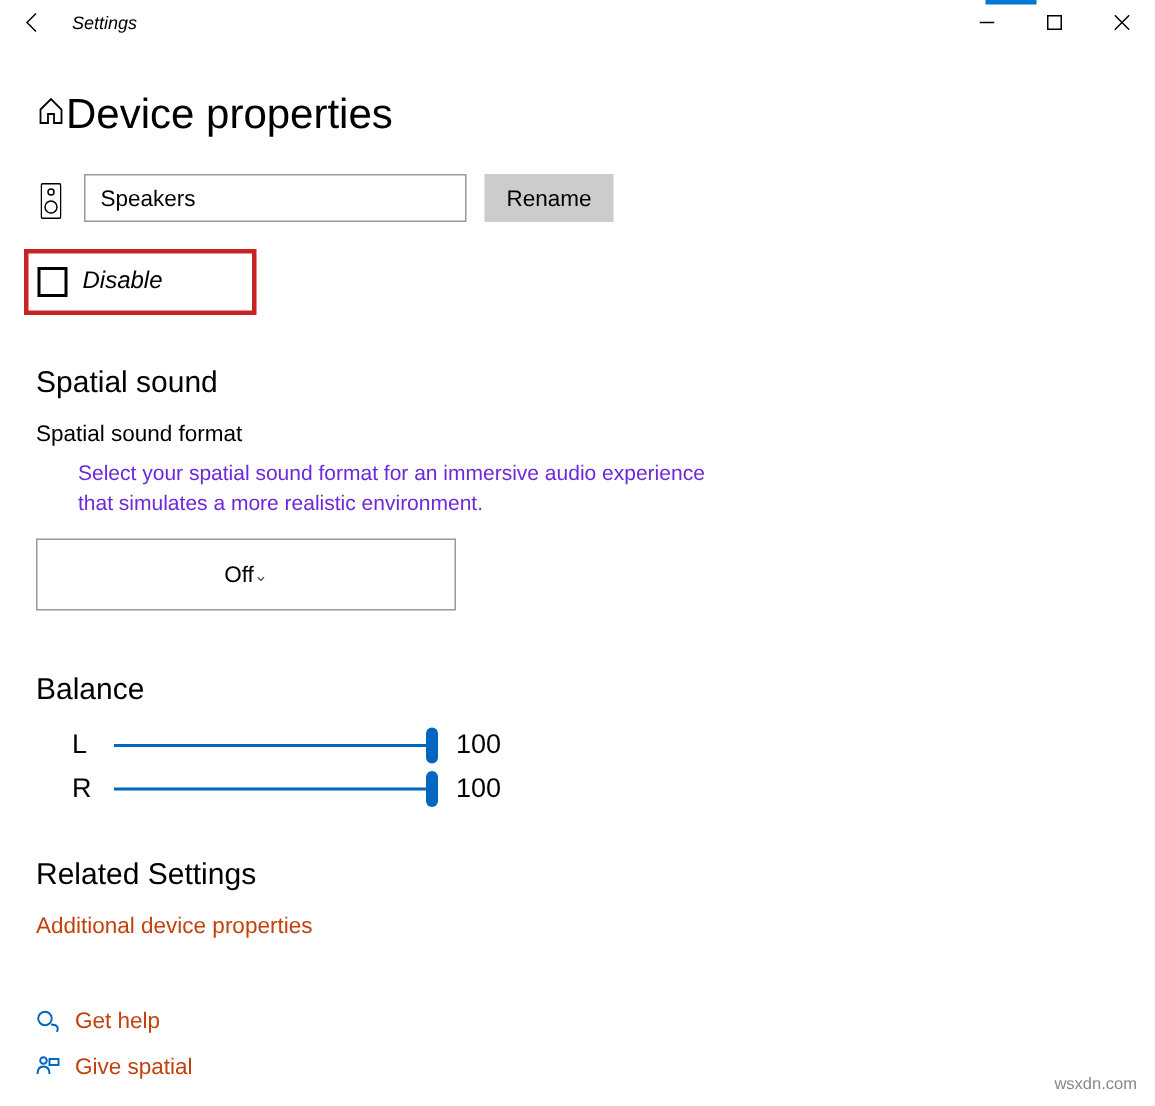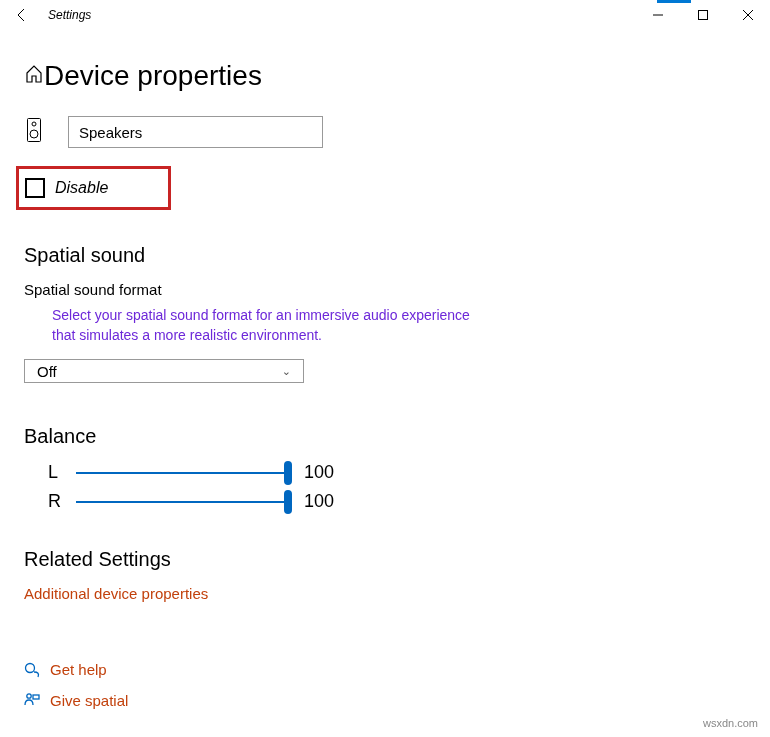--- a/index.html
+++ b/index.html
@@ -6,41 +6,41 @@
     body { background: #fff; width: 770px; height: 737px; position: relative; overflow: hidden; color: #000; }
     .titlebar { display: flex; align-items: center; height: 30px; padding: 0 0 0 0; font-style: italic; }
     .back-btn { width: 44px; height: 30px; display: flex; align-items: center; justify-content: center; cursor: pointer; }
     .title-text { font-size: 12px; padding-left: 4px; }
     .win-controls { position: absolute; right: 0; top: 0; display: flex; }
     .win-btn { width: 45px; height: 30px; display: flex; align-items: center; justify-content: center; cursor: pointer; font-size: 10px; }
     .header { display: flex; align-items: center; padding: 30px 24px 24px 24px; }
     .header h1 { font-size: 28px; font-weight: 400; }
     .home-icon { width: 20px; height: 20px; }
     .content { padding: 0 24px; }
-    .device-row { display: flex; align-items: flex-start; gap: 24px; margin-bottom: 18px; }
+    .device-row { display: flex; align-items: flex-end; gap: 12px; margin-bottom: 18px; }
     .device-icon { width: 20px; height: 28px; display:flex; align-items:center; justify-content:center; }
     .device-input { font-size: 15px; padding: 4px 10px; border: 1px solid #999; width: 255px; height: 32px; background: #fff; }
     .rename-btn { background: #ccc; border: none; font-size: 15px; width: 86px; height: 32px; cursor: pointer; }
     .disable-box { border: 3px solid #c82424; display: inline-flex; padding: 9px 60px 9px 6px; align-items: center; gap: 10px; margin-bottom: 34px; margin-left: -8px; }
     .checkbox { width: 20px; height: 20px; border: 2px solid #000; background: #fff; display:inline-block; }
     .disable-label { font-size: 16px; font-style: italic; }
     h2.section { font-size: 20px; font-weight: 400; margin-bottom: 14px; }
     .subhead { font-size: 15px; margin-bottom: 8px; }
     .description { font-size: 14px; color: #6d28d9; line-height: 1.4; max-width: 440px; margin-bottom: 14px; margin-left: 28px; }
     .select-wrap { position: relative; width: 280px; margin-bottom: 42px; }
-    .select-box { border: 1px solid #999; height: 24px; padding: 4px 12px; font-size: 15px; display: flex; align-items: center; justify-content: space-between; cursor: pointer; }
+    .select-box { border: 1px solid #999; height: 48px; padding: 4px 12px; font-size: 15px; display: flex; align-items: center; justify-content: center; cursor: pointer; }
     .chevron { font-size: 11px; color: #555; }
     .balance-row { display: flex; align-items: center; gap: 16px; margin-bottom: 8px; padding-left: 24px; }
     .balance-label { font-size: 18px; width: 12px; }
     .slider-track { position: relative; width: 212px; height: 2px; background: #0067c0; }
     .slider-thumb { position: absolute; right: -4px; top: -11px; width: 8px; height: 24px; background: #0067c0; border-radius: 4px; }
     .balance-val { font-size: 18px; }
     .related { margin-top: 36px; }
     .link { color: #c2410c; font-size: 15px; display: flex; align-items: center; gap: 10px; margin-bottom: 14px; cursor: pointer; }
-    .footer-links { position: absolute; bottom: 14px; left: 24px; }
+    .footer-links { position: absolute; bottom: 3px; left: 24px; }
     .watermark { position: absolute; bottom: 8px; right: 12px; font-size: 11px; color: #888; }
     .top-accent { position:absolute; top:0; left:657px; width:34px; height:3px; background:#0078d4; }
   </style>
 </head>
 <body>
 
 <div class="top-accent"></div>
 
 <div class="titlebar">
   <div class="back-btn">
@@ -81,20 +81,21 @@
 <div class="content">
   <div class="device-row">
     <span class="device-icon">
       <svg width="14" height="24" viewBox="0 0 14 24">
           <rect x="0.5" y="0.5" width="13" height="23" rx="1" stroke="#000" fill="none"></rect>
           <circle cx="7" cy="6" r="2" stroke="#000" fill="none"></circle>
           <circle cx="7" cy="16" r="4" stroke="#000" fill="none"></circle>
         </svg>
     </span>
     <input class="device-input" value="Speakers" style="">
+    <button class="rename-btn">Rename</button>
   </div>
 
   <div class="disable-box">
     <span class="checkbox"></span>
     <span class="disable-label">Disable</span>
   </div>
 
   <h2 class="section">Spatial sound</h2>
   <div class="subhead">Spatial sound format</div>
   <div class="description">Select your spatial sound format for an immersive audio experience that simulates a more realistic environment.</div>

